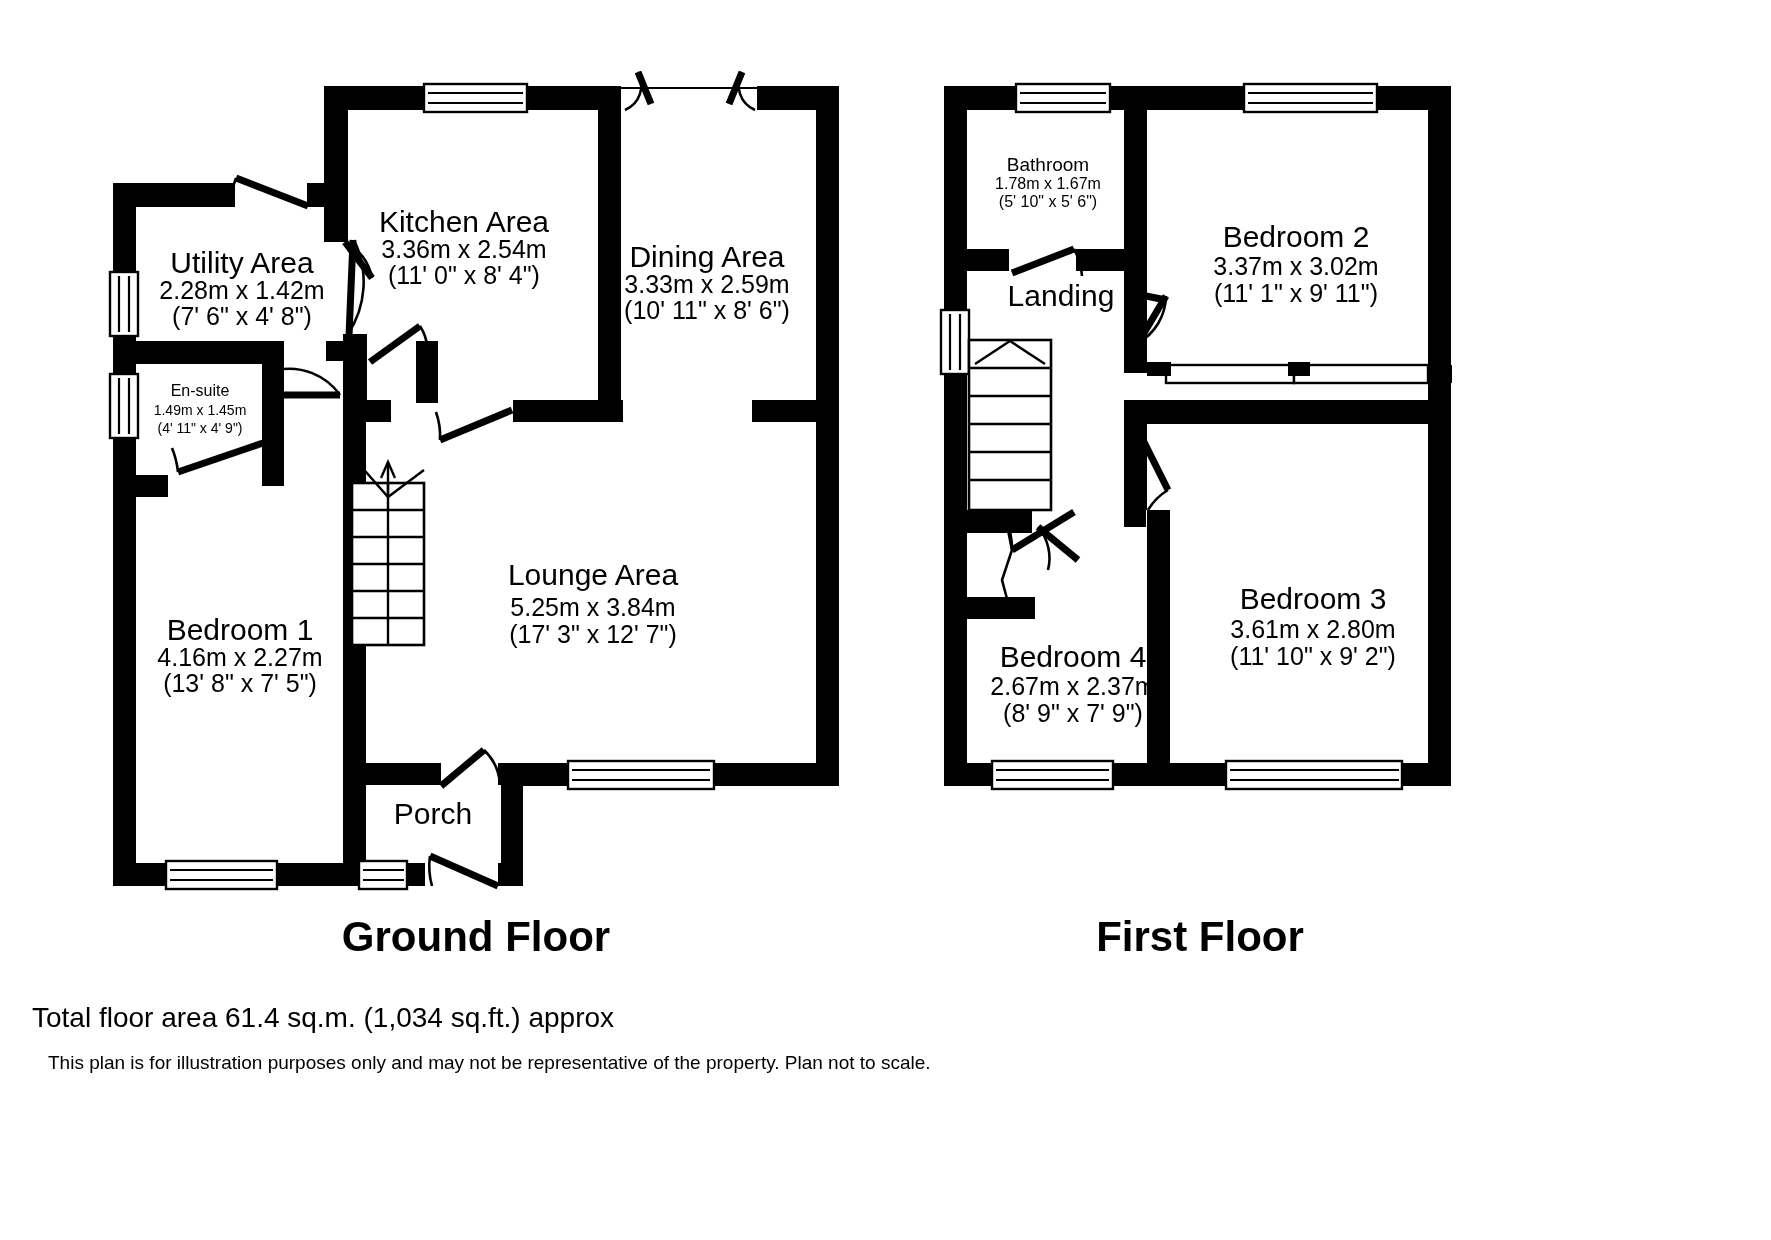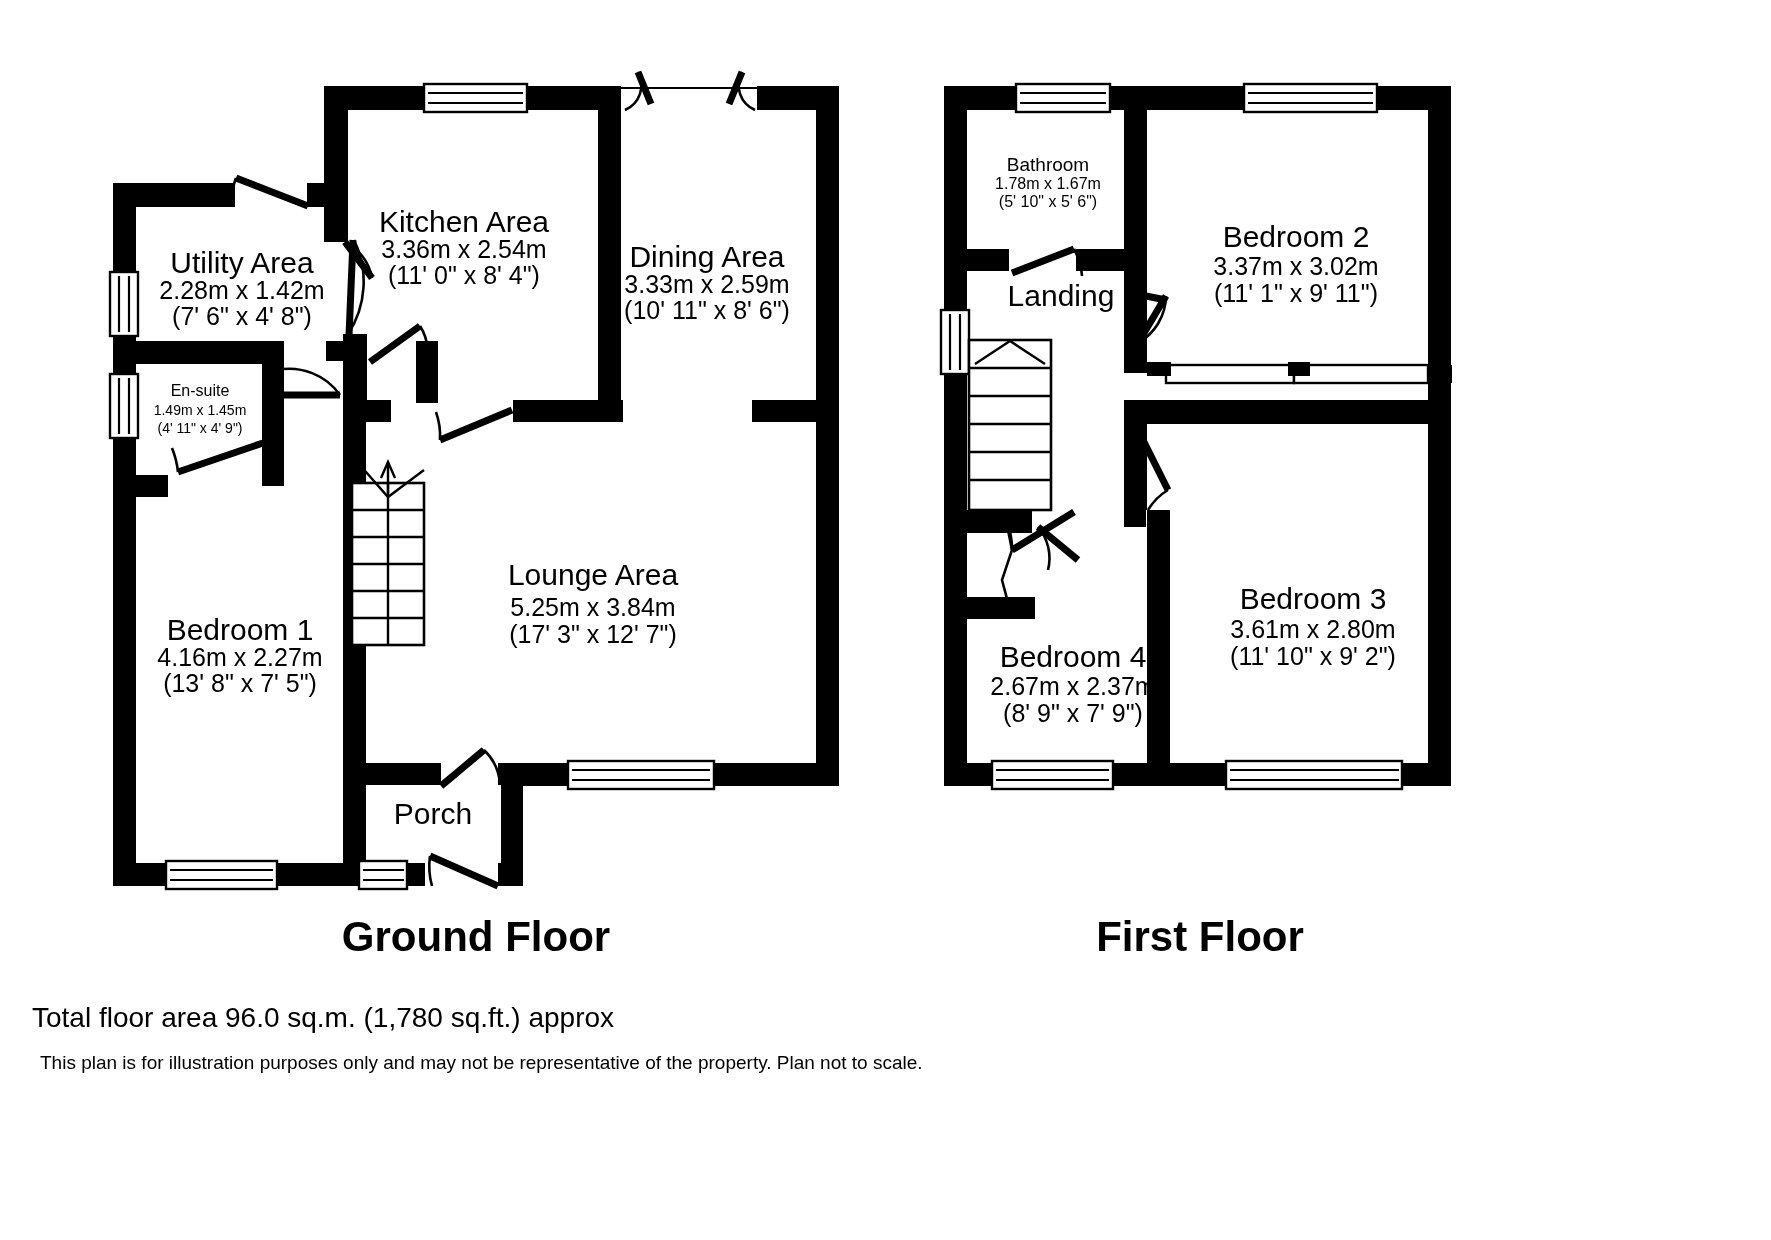--- a/index.html
+++ b/index.html
@@ -92,21 +92,21 @@
     font-family: "Liberation Sans", sans-serif;
     font-size: 28px;
     color: #000000;
     margin: 0 0 18px 0;
     white-space: nowrap;
   }
   .footer-note {
     font-family: "Liberation Sans", sans-serif;
     font-size: 19px;
     color: #000000;
-    margin: 8px;
+    margin: 16px;
     white-space: nowrap;
   }
 </style>
 </head>
 <body>
 
 <div id="plan-root">
 <svg id="floorplan-svg" viewBox="0 0 1771 1240" xmlns="http://www.w3.org/2000/svg">
 
   <g>
@@ -460,15 +460,15 @@
       <text class="room-dim" x="1073" y="715">(8' 9" x 7' 9")</text>
     </g>
 
     <text class="floor-title" x="1200" y="940">First Floor</text>
   </g>
 
 </svg>
 </div>
 
 <div class="footer-area">
-  <p class="footer-total">Total floor area 96.0 sq.m. (1,780 sq.ft.) approx</p>
+  <p class="footer-total">Total floor area 61.4 sq.m. (1,034 sq.ft.) approx</p>
   <p class="footer-note">This plan is for illustration purposes only and may not be representative of the property. Plan not to scale.</p>
 </div>
 
 </body></html>

